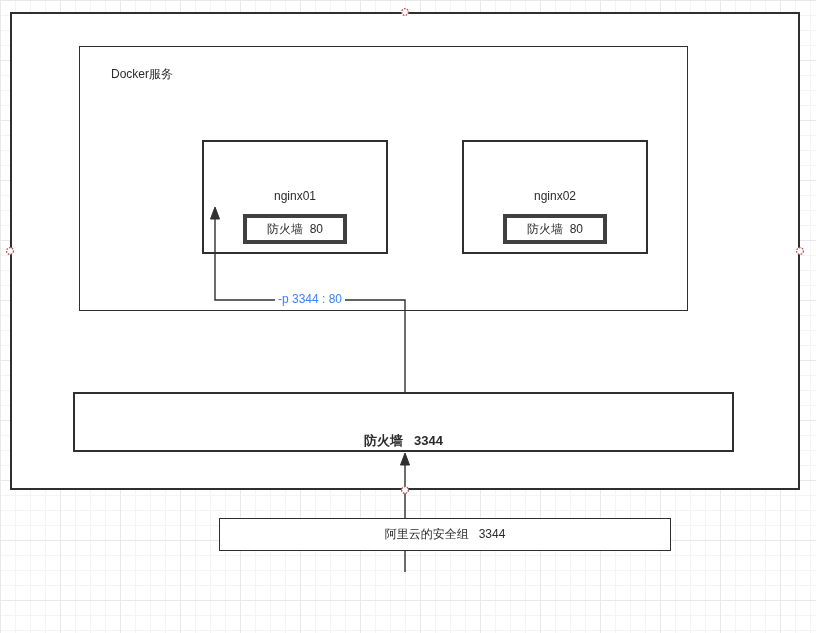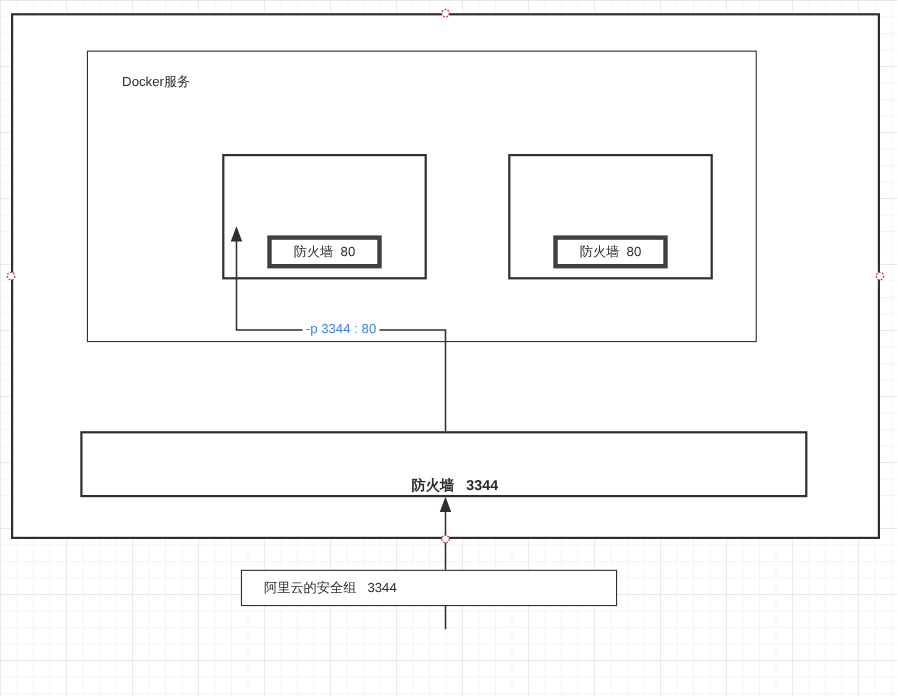--- a/index.html
+++ b/index.html
@@ -17,21 +17,20 @@
       linear-gradient(to right, #f4f4f4 1px, transparent 1px),
       linear-gradient(to bottom, #f4f4f4 1px, transparent 1px);
     background-size: 60px 60px, 60px 60px, 15px 15px, 15px 15px;
   }
 
   .box {
     position: absolute;
     box-sizing: border-box;
     background: #ffffff;
     border: 1px solid #2f2f2f;
-    padding-left: 20px;
   }
   .bw2 { border-width: 2px; }
   .bw3 { border-width: 3px; }
 
   .lbl {
     position: absolute;
     font-size: 12px;
     color: #2b2b2b;
     white-space: pre;
     text-align: center;
@@ -63,22 +62,22 @@
 
   
   .fw3344-box {
     left: 73px; top: 392px; width: 661px; height: 60px;
     display: flex; align-items: flex-end; justify-content: center;
   }
   .fw3344-box span { font-size: 13px; font-weight: bold; color: #2b2b2b; white-space: pre; }
 
   
   .aliyun-box {
-    left: 219px; top: 518px; width: 342px; height: 33px;
-    display: flex; align-items: center; 
+    left: 219px; top: 518px; width: 452px; height: 33px;
+    display: flex; align-items: center; justify-content: center;
   }
   .aliyun-box span { font-size: 12px; color: #2b2b2b; white-space: pre; }
 
   
   .waiwang-box {
     left: 357px; top: 572px; width: 94px; height: 57px;
     display: flex; align-items: center; justify-content: center;
   }
   .waiwang-box span { font-size: 12px; color: #2b2b2b; white-space: pre; }
 
@@ -104,26 +103,28 @@
 <body>
 
 <div class="canvas">
 
   <div class="box bw2 outer-box"></div>
 
   <div class="box docker-box">
     <div class="docker-label">Docker服务</div>
 
     <div class="box bw2 nginx1">
+      <div class="lbl nginx-name">nginx01</div>
       <div class="fw80">
         <span>防火墙  80</span>
       </div>
     </div>
 
     <div class="box bw2 nginx2">
+      <div class="lbl nginx-name">nginx02</div>
       <div class="fw80">
         <span>防火墙  80</span>
       </div>
     </div>
   </div>
 
   <div class="box bw2 fw3344-box">
     <span>防火墙   3344</span>
   </div>
 

